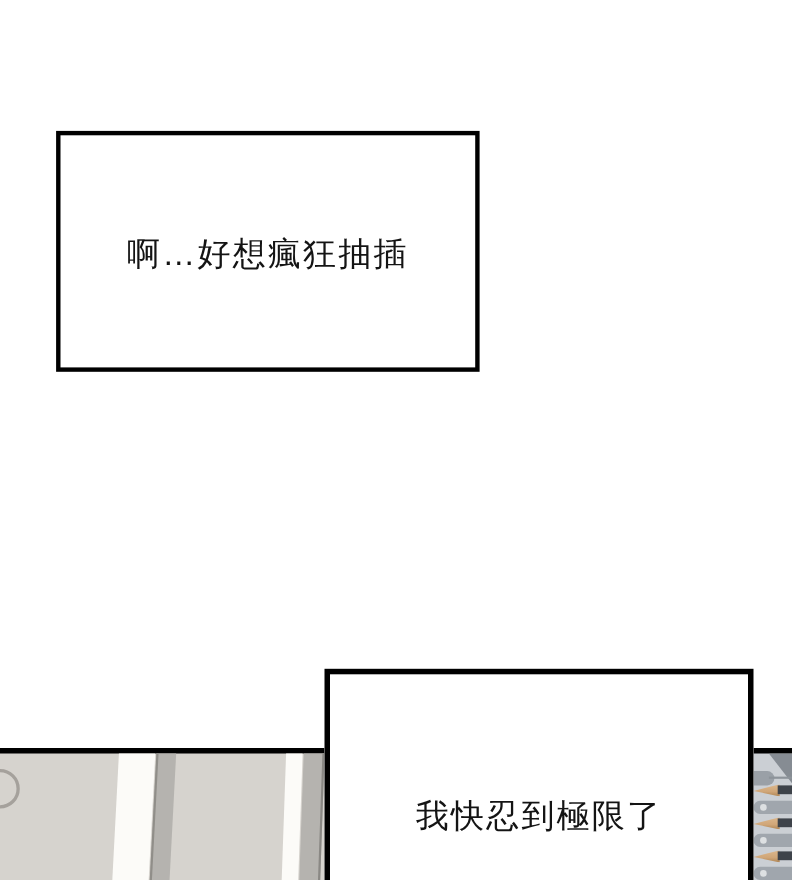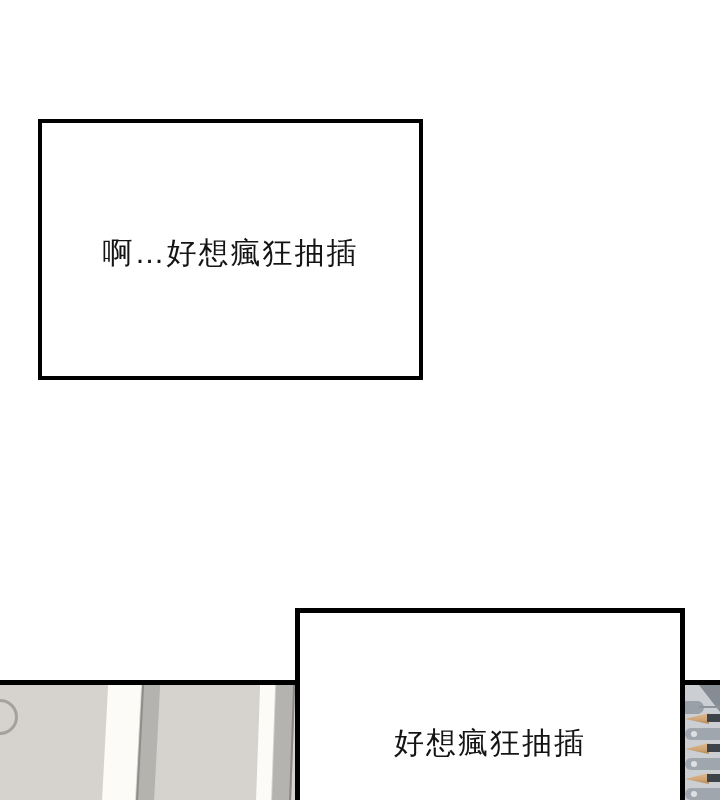--- a/index.html
+++ b/index.html
@@ -29,21 +29,21 @@
     color:var(--text);
   }
   
   .bubble{
     position:absolute;
     background:#ffffff;
     border:4px solid var(--bubble-border);
     box-sizing:border-box;
   }
   .bubble1{
-    left:38px;top:119px;width:385px;height:261px;
+    left:51px;top:119px;width:385px;height:219px;
     display:flex;align-items:center;justify-content:center;
   }
   .bubble1 .bubble-text{
     text-align:center;
     font-size:30px;line-height:42px;letter-spacing:2px;
     margin-top:6px;
   }
   .bubble2{
     left:295px;top:608px;width:390px;height:240px;
     border-width:5px;
@@ -160,16 +160,16 @@
     </div>
     <div class="knife k3">
       <div class="handle"></div>
       <div class="tang"></div>
       <div class="blade"></div>
       <div class="hole"></div>
     </div>
   </div>
 
   <div class="bubble bubble2">
-    <div class="bubble-text">好想瘋狂抽插</div>
+    <div class="bubble-text">我快忍到極限了</div>
   </div>
 
 </div>
 
 </body></html>

